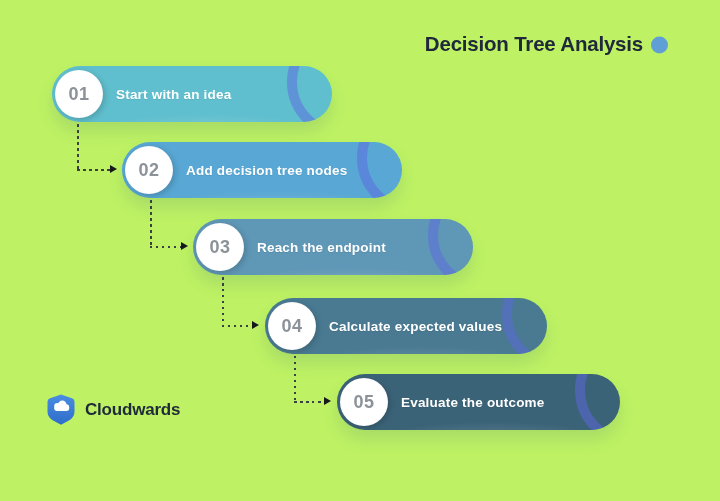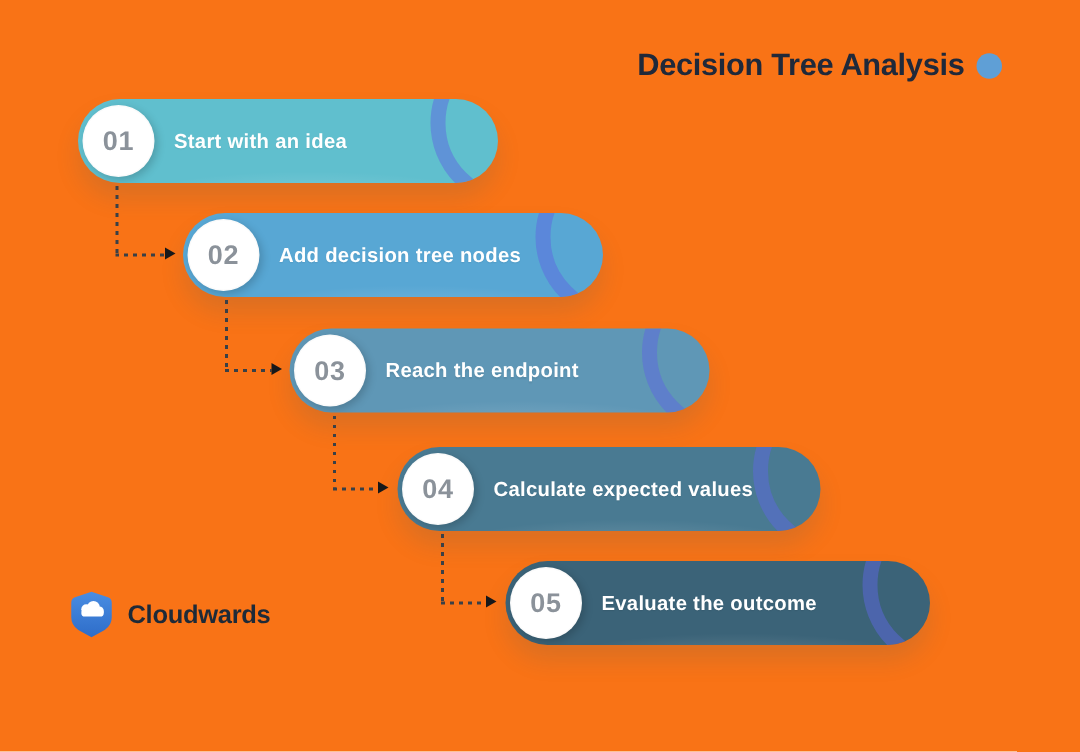--- a/index.html
+++ b/index.html
@@ -1,17 +1,17 @@
 <!DOCTYPE html>
 <html><head>
 <meta charset="utf-8">
 <style>
   html,body{margin:0;padding:0;background:#ffffff;}
   .canvas{
-    position:relative;width:720px;height:501px;background:#f97316;overflow:hidden;
+    position:relative;width:720px;height:501px;background:#bef264;overflow:hidden;
     font-family:"Liberation Sans",sans-serif;
   }
 
   
   .title{
     position:absolute;top:32px;right:52px;text-align:right;
     color:#20293a;font-weight:bold;font-size:20.5px;line-height:23px;letter-spacing:-0.2px;
   }
   .title-line1{white-space:nowrap;}
   .title-dot{

